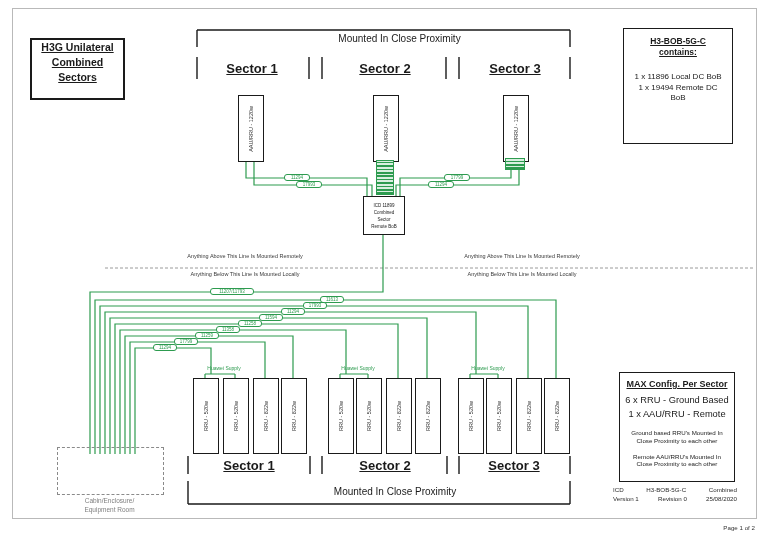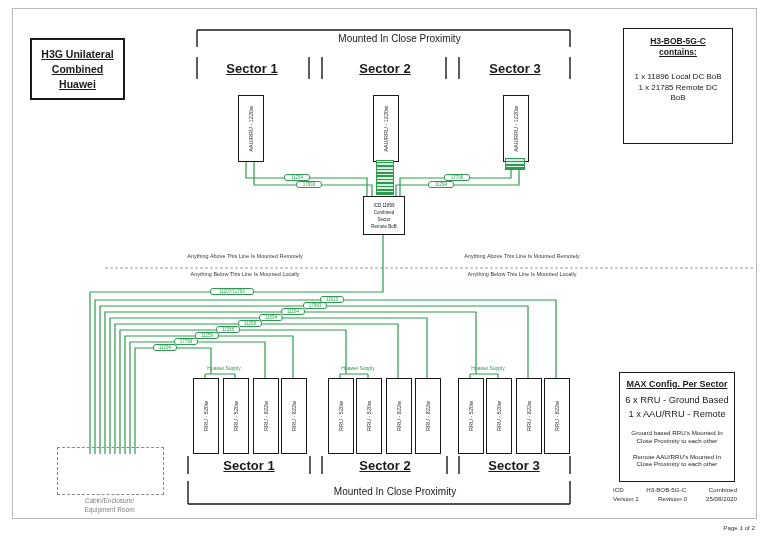--- a/index.html
+++ b/index.html
@@ -5,21 +5,21 @@
   html,body{margin:0;padding:0;background:#fff;}
   #canvas{position:relative;width:768px;height:543px;background:#fff;overflow:hidden;
           font-family:"Liberation Sans","DejaVu Sans",sans-serif;color:#1a1a1a;}
   .abs{position:absolute;}
   #page-border{left:12px;top:8px;width:743px;height:509px;border:1px solid #b9b9b9;}
   svg.wires{left:0;top:0;width:768px;height:543px;pointer-events:none;}
   .wire{fill:none;stroke:#2d9b4f;stroke-width:1.2;}
   .blk{fill:none;stroke:#1a1a1a;stroke-width:1.4;}
   .dash{fill:none;stroke:#9a9a9a;stroke-width:1;stroke-dasharray:3 2;}
   .titlebox{left:30px;top:38px;width:91px;height:58px;border:2px solid #1a1a1a;
-            display:flex;flex-direction:column;justify-content:center;text-align:center;
+            display:flex;flex-direction:column;text-align:center;
             font-size:10.5px;font-weight:600;line-height:15px;}
   .titlebox span{text-decoration:underline;}
   .bracket-text{font-size:10px;text-align:center;padding-left:16px;}
   .seclabel{font-size:13px;font-weight:700;text-decoration:underline;text-align:center;}
   .vbox{border:1.3px solid #1a1a1a;background:#fff;display:flex;align-items:center;justify-content:center;}
   .vtext{writing-mode:vertical-rl;transform:rotate(180deg);font-size:5.5px;color:#333;white-space:nowrap;}
   .pill{background:#fff;border:1px solid #2d9b4f;border-radius:3px;color:#2d9b4f;
         font-size:4.5px;line-height:5px;display:flex;align-items:center;justify-content:center;
         height:7px;box-sizing:border-box;}
   .coil{background:repeating-linear-gradient(0deg,#2d9b4f 0 1.6px,#d9efe0 1.6px 3.4px);
@@ -78,34 +78,34 @@
     <path class="wire" d="M115,454 V324 H398 V378"></path>
     <path class="wire" d="M120,454 V330 H346 V374 M340,374 H368 M340,374 V378 M368,374 V378"></path>
     <path class="wire" d="M125,454 V336 H293 V378"></path>
     <path class="wire" d="M130,454 V342 H265 V378"></path>
     <path class="wire" d="M135,454 V348 H211 V374 M205,374 H235 M205,374 V378 M235,374 V378"></path>
   </svg>
 
   <div class="abs titlebox">
     <span>H3G Unilateral</span>
     <span>Combined</span>
-    <span>Huawei</span>
+    <span>Sectors</span>
   </div>
 
   <div class="abs bracket-text" style="left:197px;top:33px;width:373px;">Mounted In Close Proximity</div>
   <div class="abs seclabel" style="left:202px;top:61px;width:100px;">Sector 1</div>
   <div class="abs seclabel" style="left:335px;top:61px;width:100px;">Sector 2</div>
   <div class="abs seclabel" style="left:465px;top:61px;width:100px;">Sector 3</div>
 
   <div class="abs infobox contains">
     <div class="t">H3-BOB-5G-C</div>
     <div class="t">contains:</div>
     <div class="items">
       <div>1 x 11896 Local DC BoB</div>
-      <div>1 x 21785 Remote DC BoB</div>
+      <div>1 x 19494 Remote DC BoB</div>
     </div>
   </div>
 
   <div class="abs vbox" style="left:238px;top:95px;width:24px;height:65px;">
     <span class="vtext">AAU/RRU - 1220w</span>
   </div>
   <div class="abs vbox" style="left:373px;top:95px;width:24px;height:65px;">
     <span class="vtext">AAU/RRU - 1220w</span>
   </div>
   <div class="abs vbox" style="left:503px;top:95px;width:24px;height:65px;">

